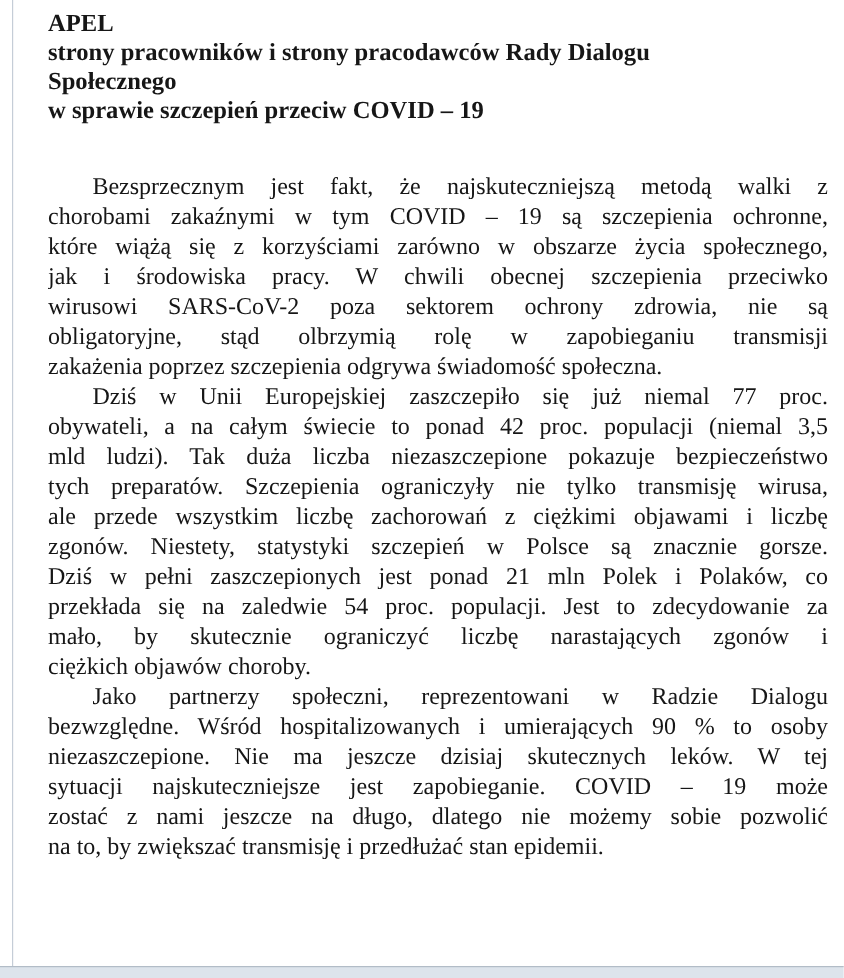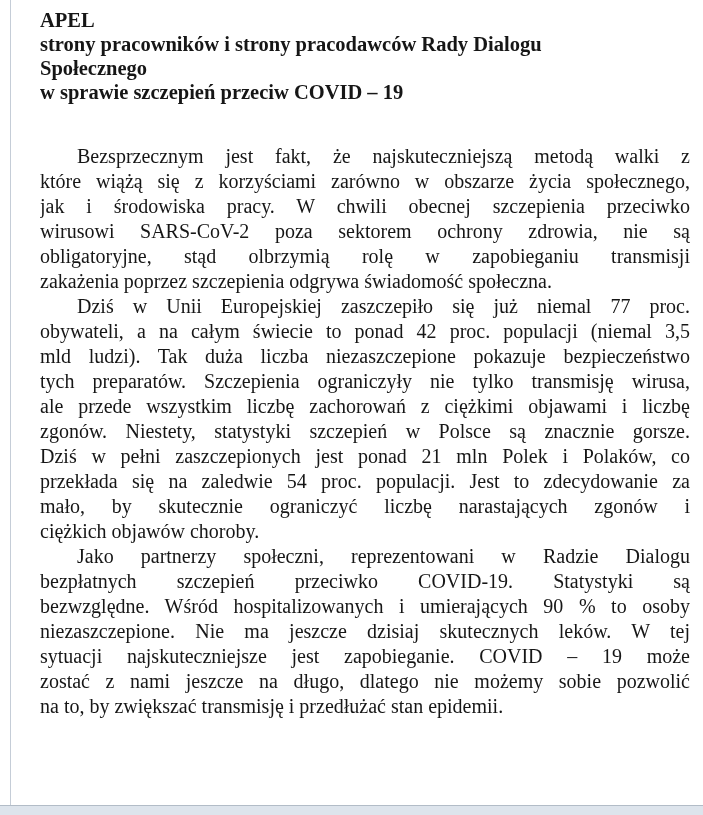--- a/index.html
+++ b/index.html
@@ -80,41 +80,41 @@
   <div class="page">
     <div class="doc-title">
         <div class="title-line">APEL</div>
         <div class="title-line">strony pracowników i strony pracodawców Rady Dialogu</div>
         <div class="title-line">Społecznego</div>
         <div class="title-line">w sprawie szczepień przeciw COVID – 19</div>
       </div>
     <div class="doc-body">
         <div class="para">
           <div class="line first">Bezsprzecznym jest fakt, że najskuteczniejszą metodą walki z</div>
+          <div class="line">chorobami zakaźnymi w tym COVID – 19 są szczepienia ochronne,</div>
           <div class="line">które wiążą się z korzyściami zarówno w obszarze życia społecznego,</div>
           <div class="line">jak i środowiska pracy. W chwili obecnej szczepienia przeciwko</div>
           <div class="line">wirusowi SARS-CoV-2 poza sektorem ochrony zdrowia, nie są</div>
           <div class="line">obligatoryjne, stąd olbrzymią rolę w zapobieganiu transmisji</div>
           <div class="line last">zakażenia poprzez szczepienia odgrywa świadomość społeczna.</div>
         </div>
         <div class="para">
           <div class="line first">Dziś w Unii Europejskiej zaszczepiło się już niemal 77 proc.</div>
           <div class="line">obywateli, a na całym świecie to ponad 42 proc. populacji (niemal 3,5</div>
           <div class="line">mld ludzi). Tak duża liczba niezaszczepione pokazuje bezpieczeństwo</div>
           <div class="line">tych preparatów. Szczepienia ograniczyły nie tylko transmisję wirusa,</div>
           <div class="line">ale przede wszystkim liczbę zachorowań z ciężkimi objawami i liczbę</div>
           <div class="line">zgonów. Niestety, statystyki szczepień w Polsce są znacznie gorsze.</div>
           <div class="line">Dziś w pełni zaszczepionych jest ponad 21 mln Polek i Polaków, co</div>
           <div class="line">przekłada się na zaledwie 54 proc. populacji. Jest to zdecydowanie za</div>
           <div class="line">mało, by skutecznie ograniczyć liczbę narastających zgonów i</div>
           <div class="line last">ciężkich objawów choroby.</div>
         </div>
         <div class="para">
           <div class="line first">Jako partnerzy społeczni, reprezentowani w Radzie Dialogu</div>
-          <div class="line">bezpłatnych szczepień przeciwko COVID-19.  Statystyki są</div>
           <div class="line">bezwzględne. Wśród hospitalizowanych i umierających 90 % to osoby</div>
           <div class="line">niezaszczepione. Nie ma jeszcze dzisiaj skutecznych leków. W tej</div>
           <div class="line">sytuacji najskuteczniejsze jest zapobieganie. COVID – 19 może</div>
           <div class="line">zostać z nami jeszcze na długo, dlatego nie możemy sobie pozwolić</div>
           <div class="line last">na to, by zwiększać transmisję i przedłużać stan epidemii.</div>
         </div>
       </div>
   </div>
 
   <div class="bottom-bar"></div>

